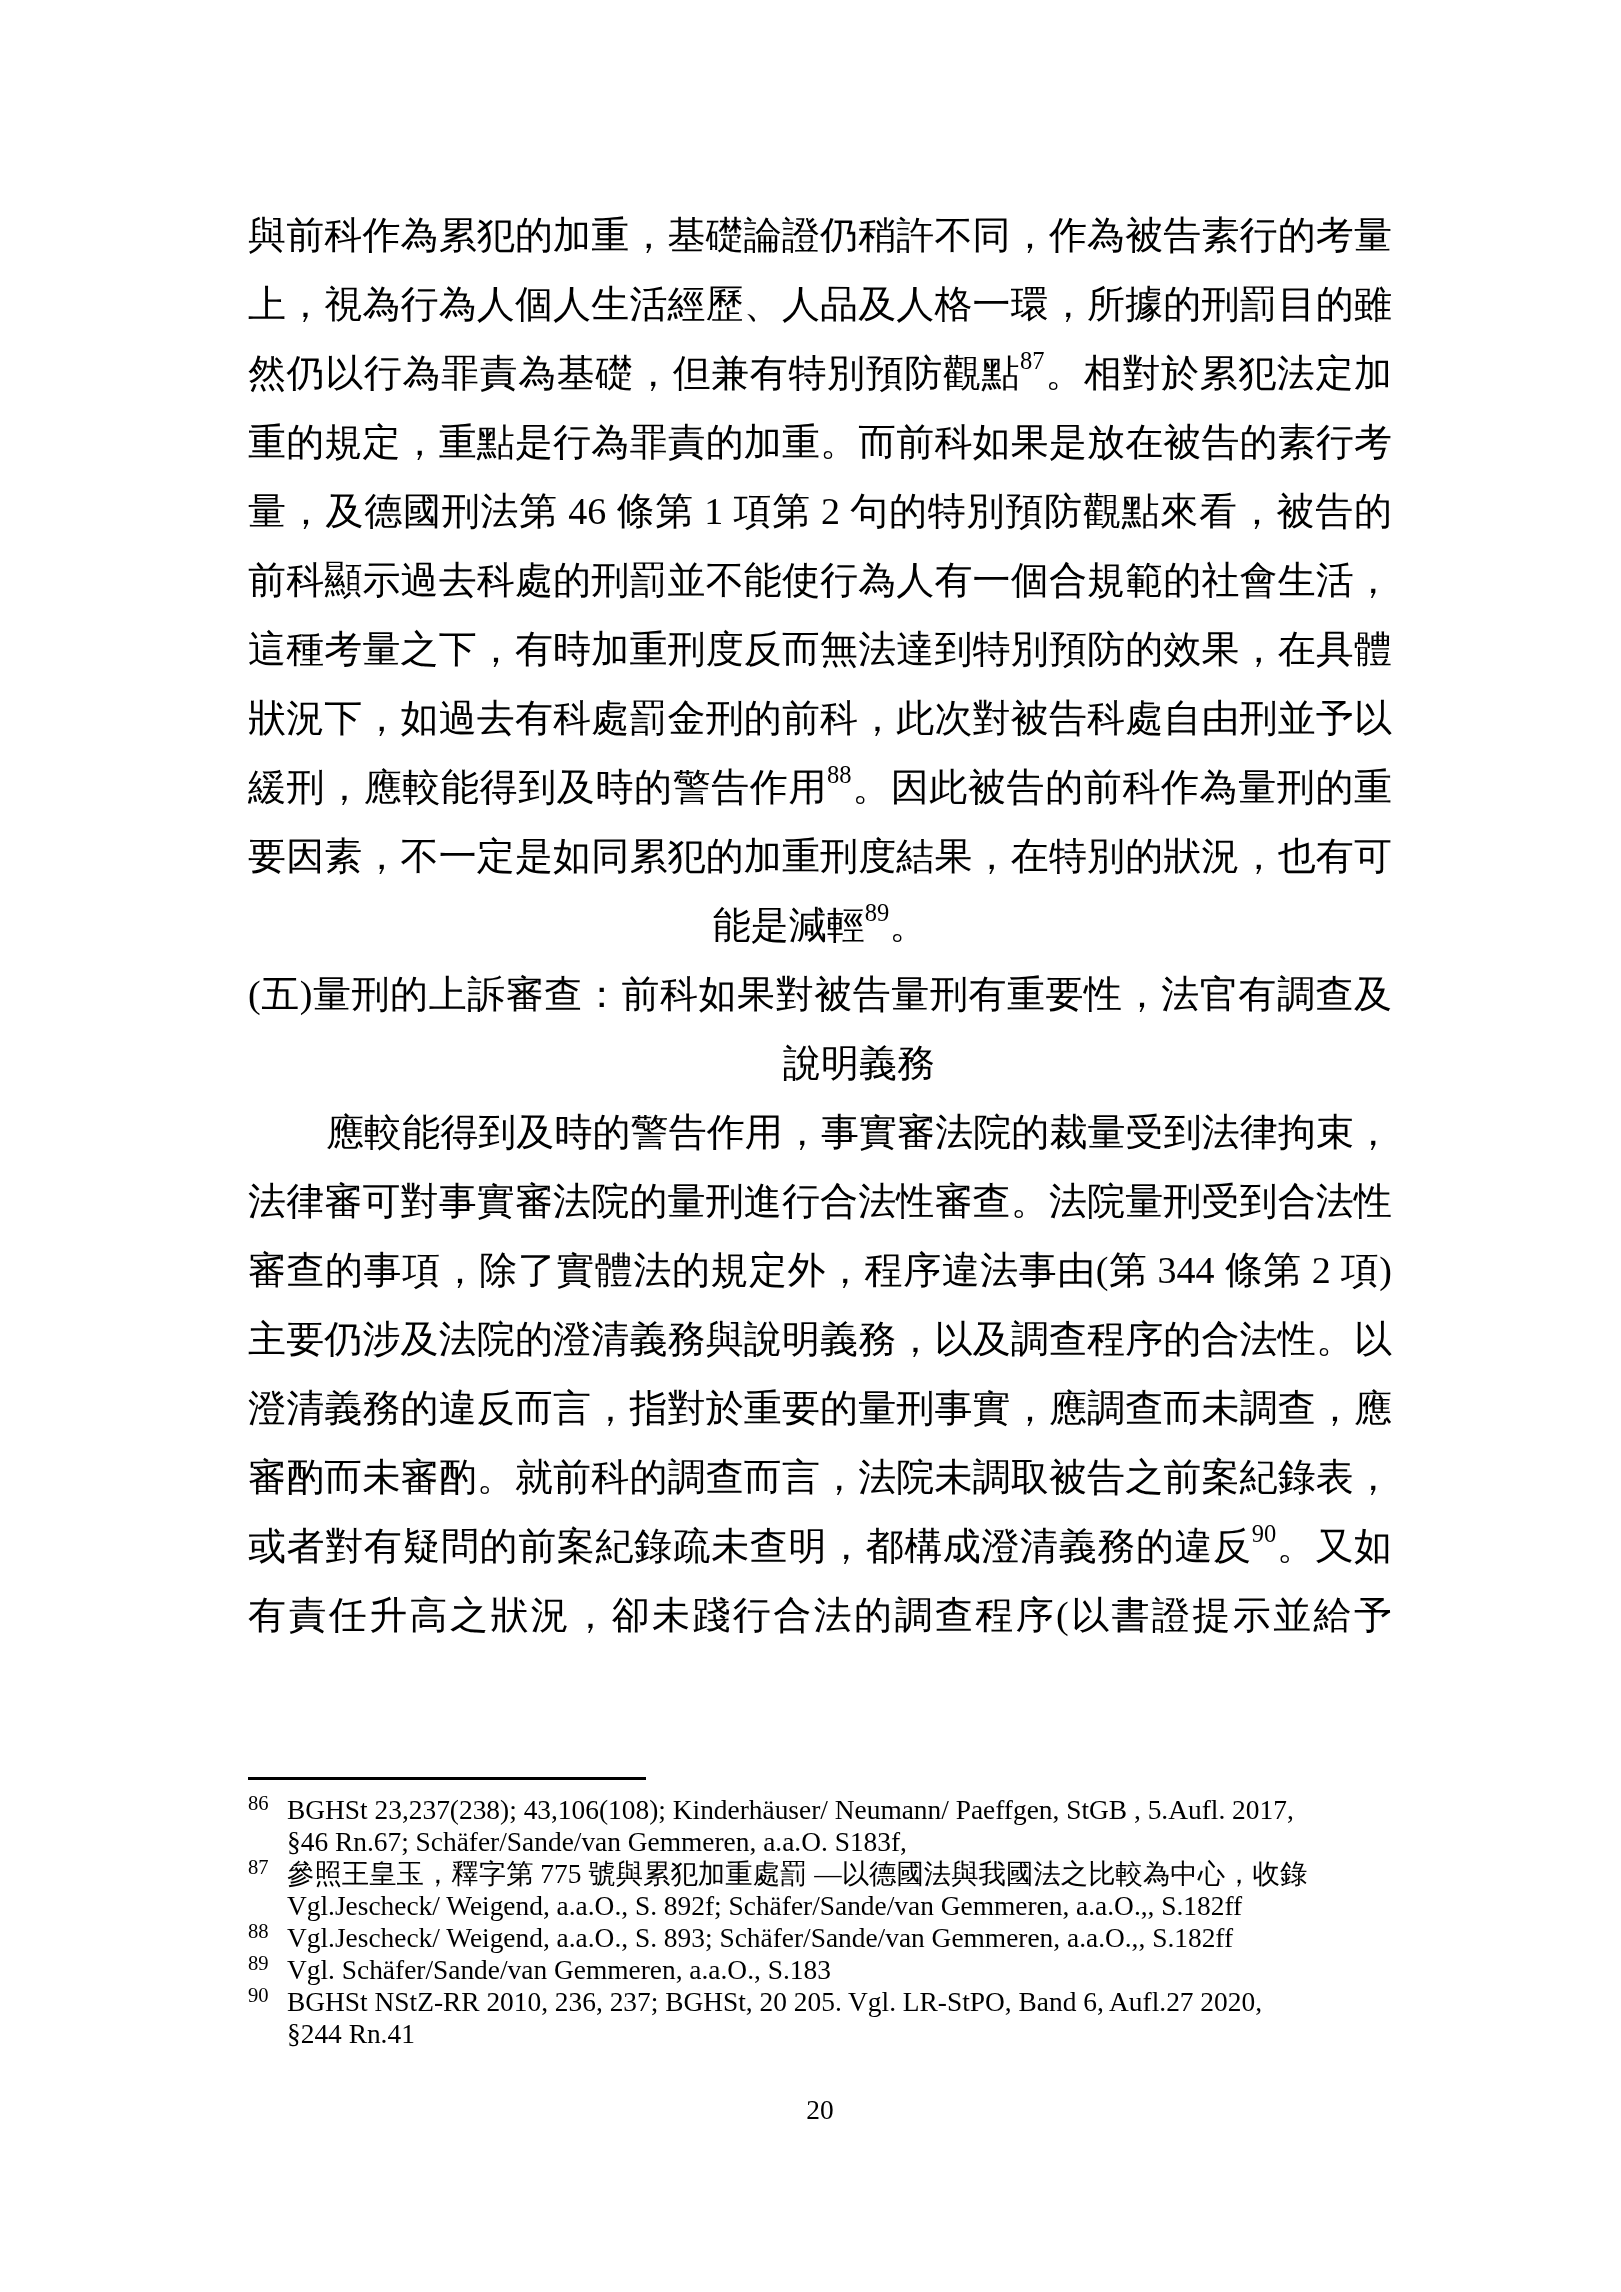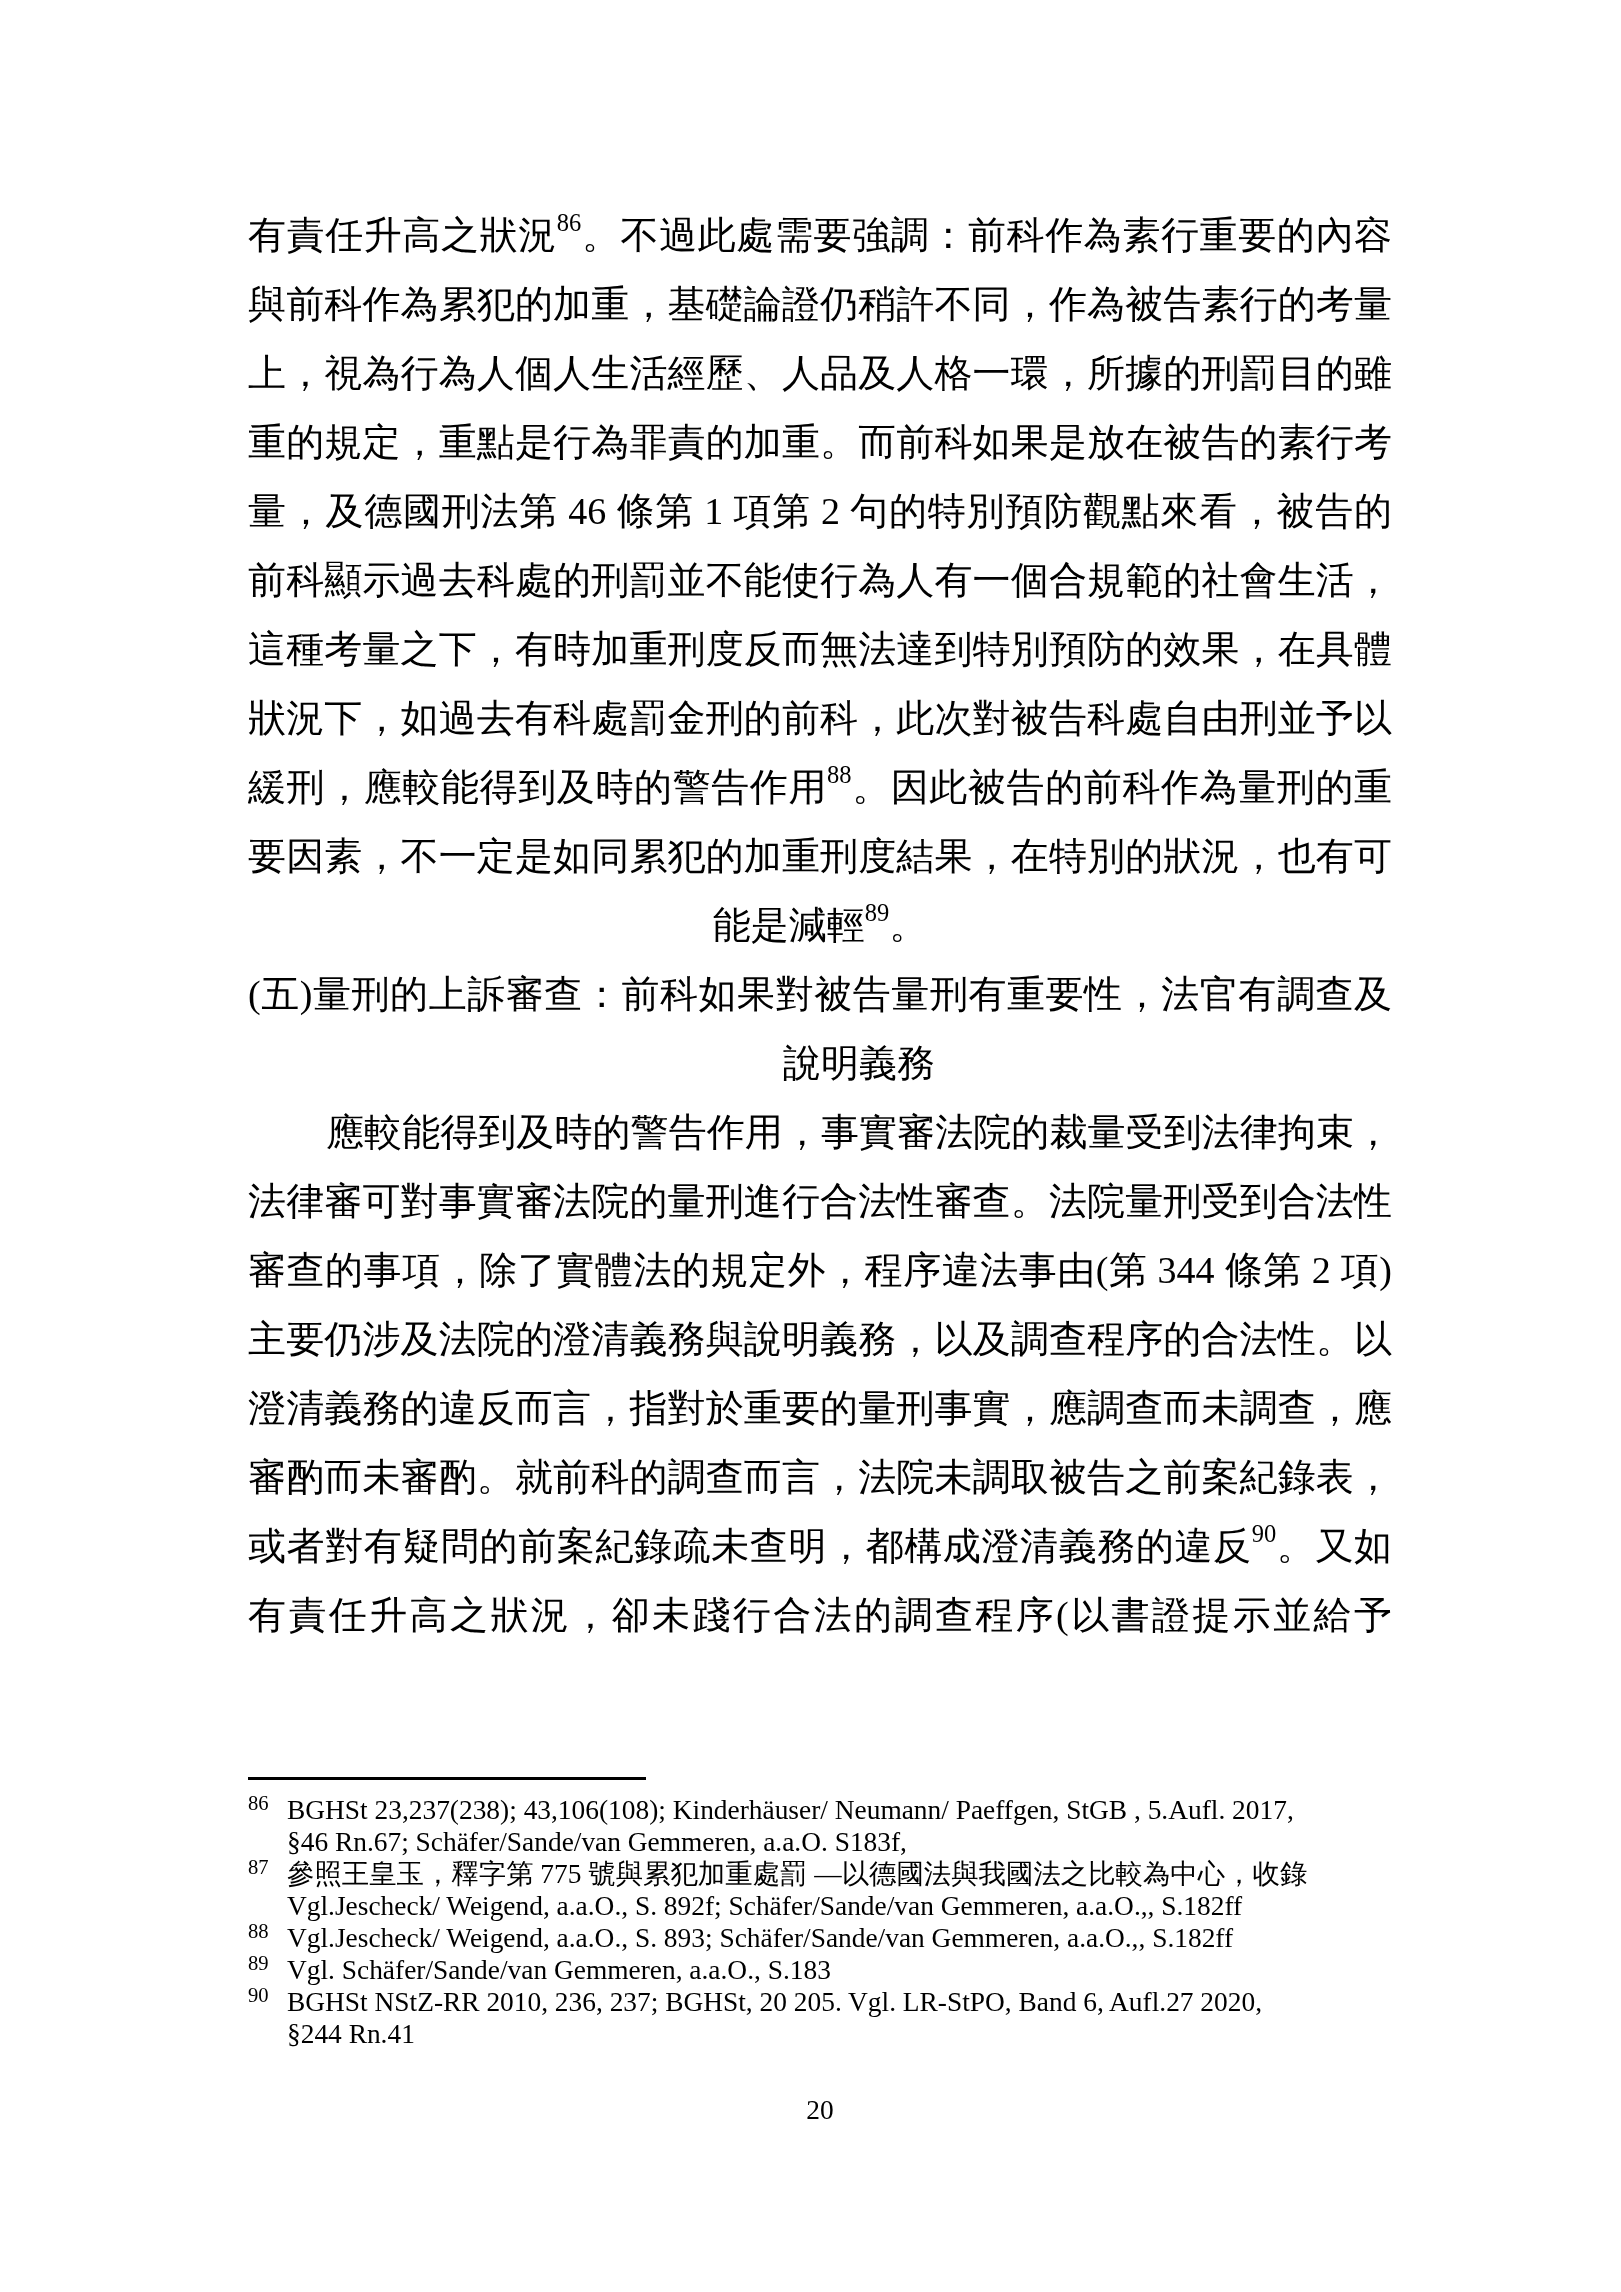--- a/index.html
+++ b/index.html
@@ -86,23 +86,23 @@
     text-align: center;
     font-size: 27.4px;
     line-height: 32px;
   }
 </style>
 </head>
 <body>
 
 <div class="page">
   <div class="body-text">
-      <div class="line j"><span>有責任升高之狀況</span><span class="sup">86</span><span>。不過此處需要強調：前科作為素行重要的內容</span></div>
       <div class="line j"><span>與前科作為累犯的加重，基礎論證仍稍許不同，作為被告素行的考量</span></div>
       <div class="line j"><span>上，視為行為人個人生活經歷、人品及人格一環，所據的刑罰目的雖</span></div>
+      <div class="line j"><span>然仍以行為罪責為基礎，但兼有特別預防觀點</span><span class="sup">87</span><span>。相對於累犯法定加</span></div>
       <div class="line j"><span>重的規定，重點是行為罪責的加重。而前科如果是放在被告的素行考</span></div>
       <div class="line j"><span>量，及德國刑法第 46 條第 1 項第 2 句的特別預防觀點來看，被告的</span></div>
       <div class="line j"><span>前科顯示過去科處的刑罰並不能使行為人有一個合規範的社會生活，</span></div>
       <div class="line j"><span>這種考量之下，有時加重刑度反而無法達到特別預防的效果，在具體</span></div>
       <div class="line j"><span>狀況下，如過去有科處罰金刑的前科，此次對被告科處自由刑並予以</span></div>
       <div class="line j"><span>緩刑，應較能得到及時的警告作用</span><span class="sup">88</span><span>。因此被告的前科作為量刑的重</span></div>
       <div class="line j"><span>要因素，不一定是如同累犯的加重刑度結果，在特別的狀況，也有可</span></div>
       <div class="line"><span>能是減輕</span><span class="sup">89</span><span>。</span></div>
       <div class="line j heading"><span class="bold">(五)量刑的上訴審查：前科如果對被告量刑有重要性，法官有調查及</span></div>
       <div class="line heading indent"><span class="bold">說明義務</span></div>

